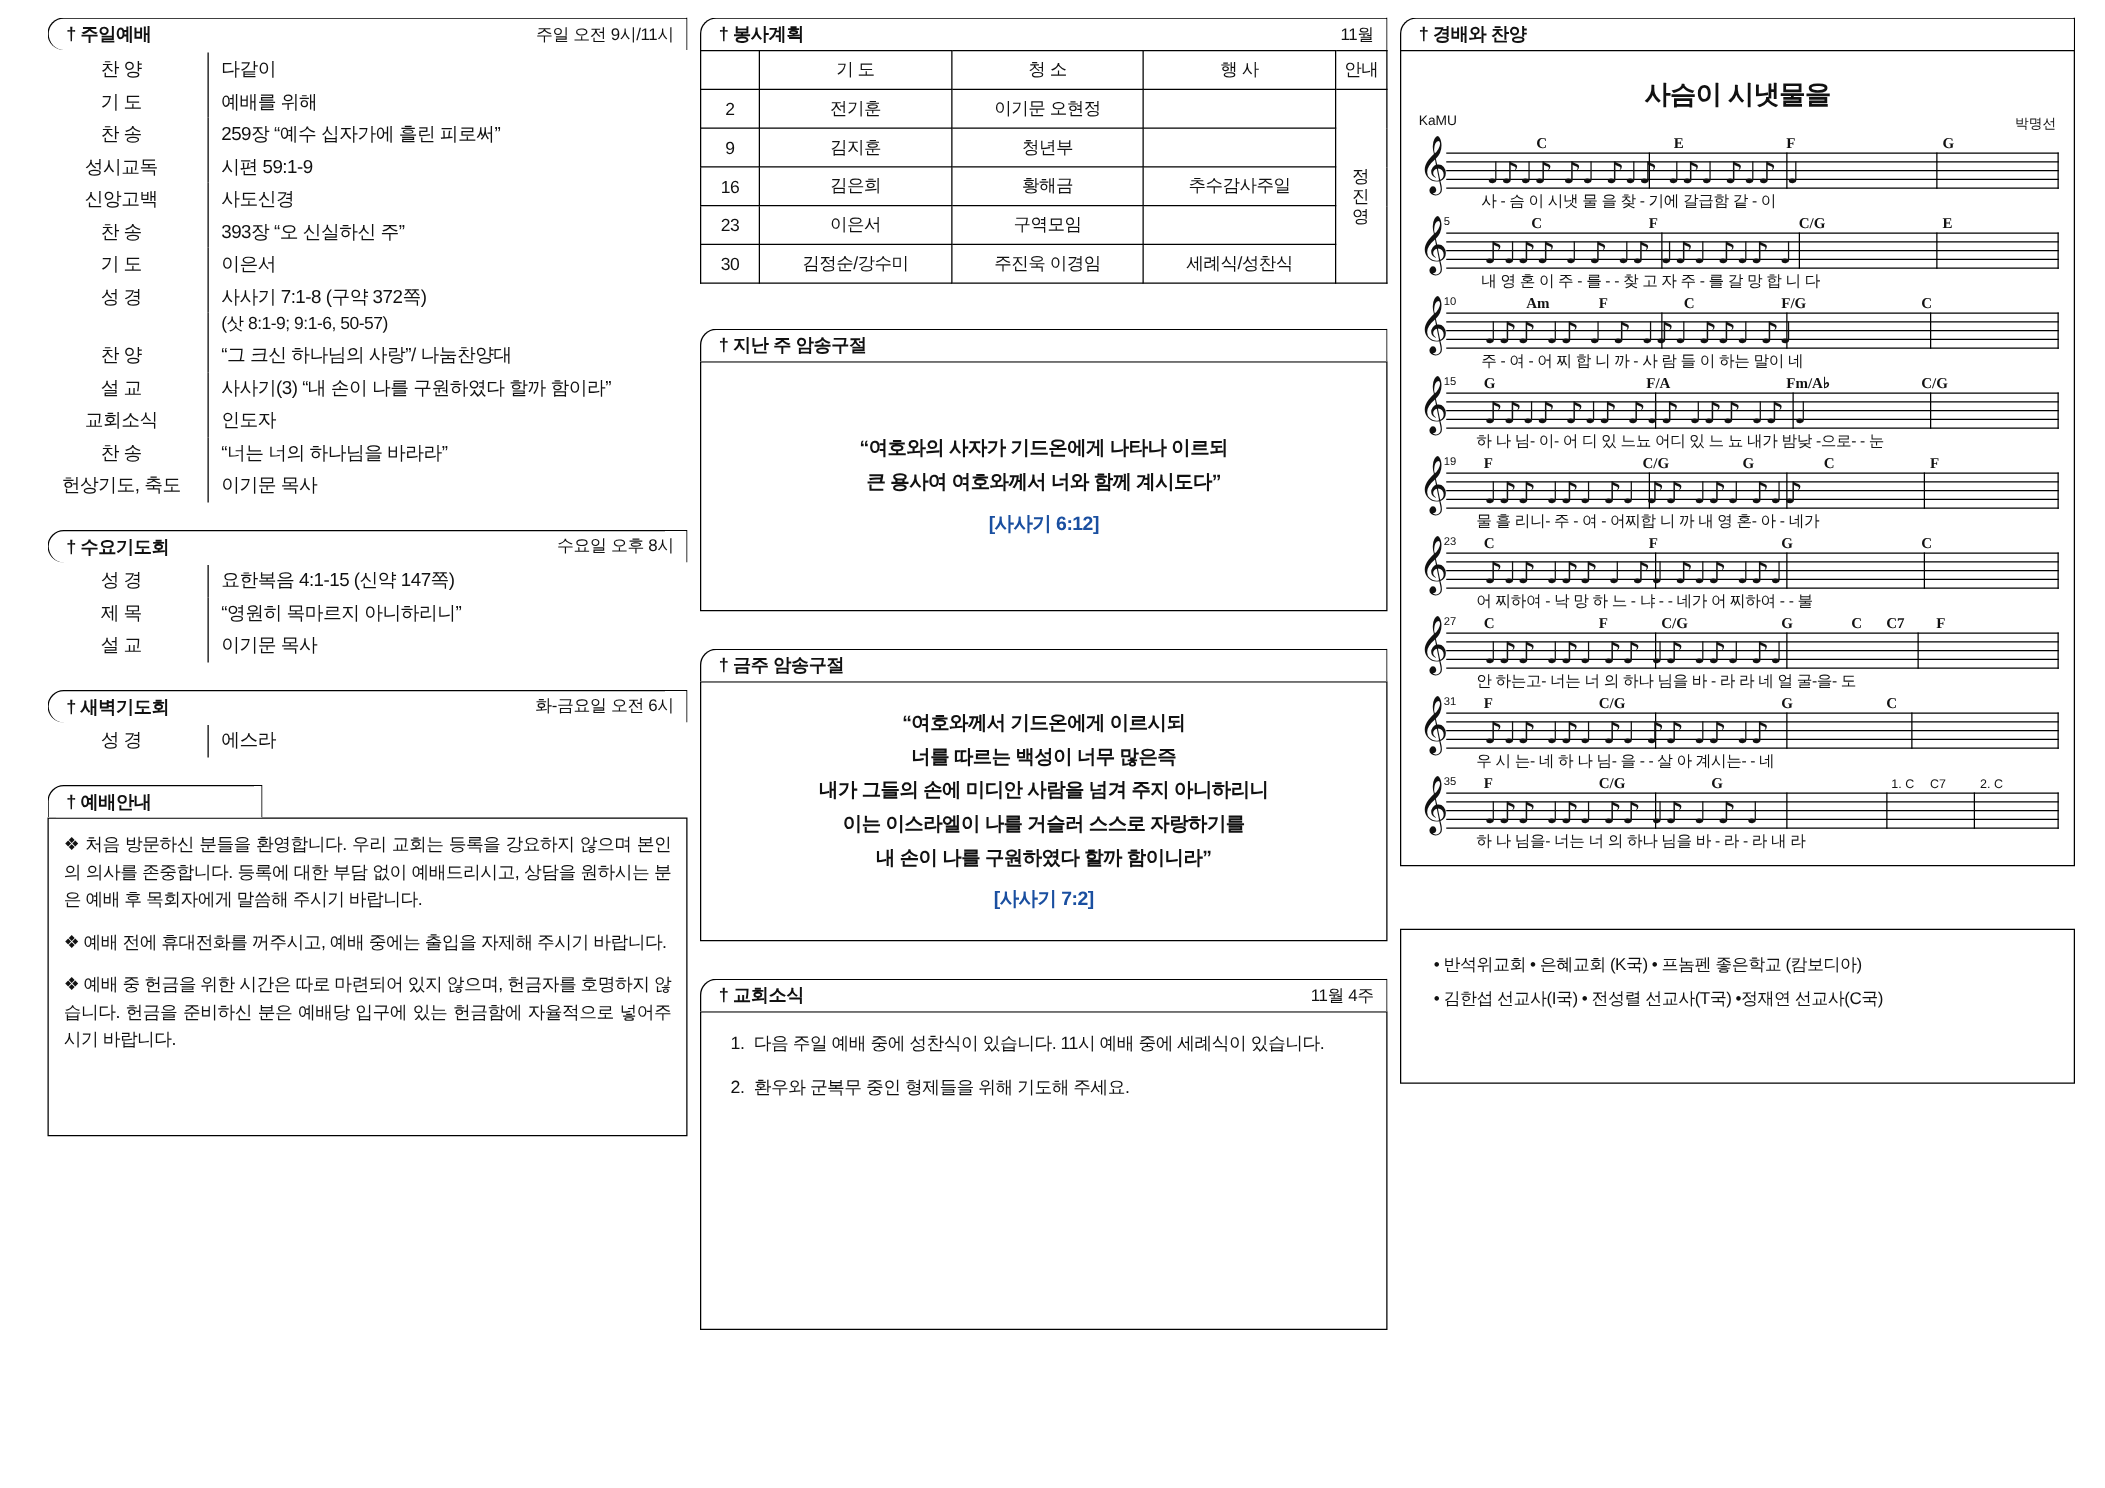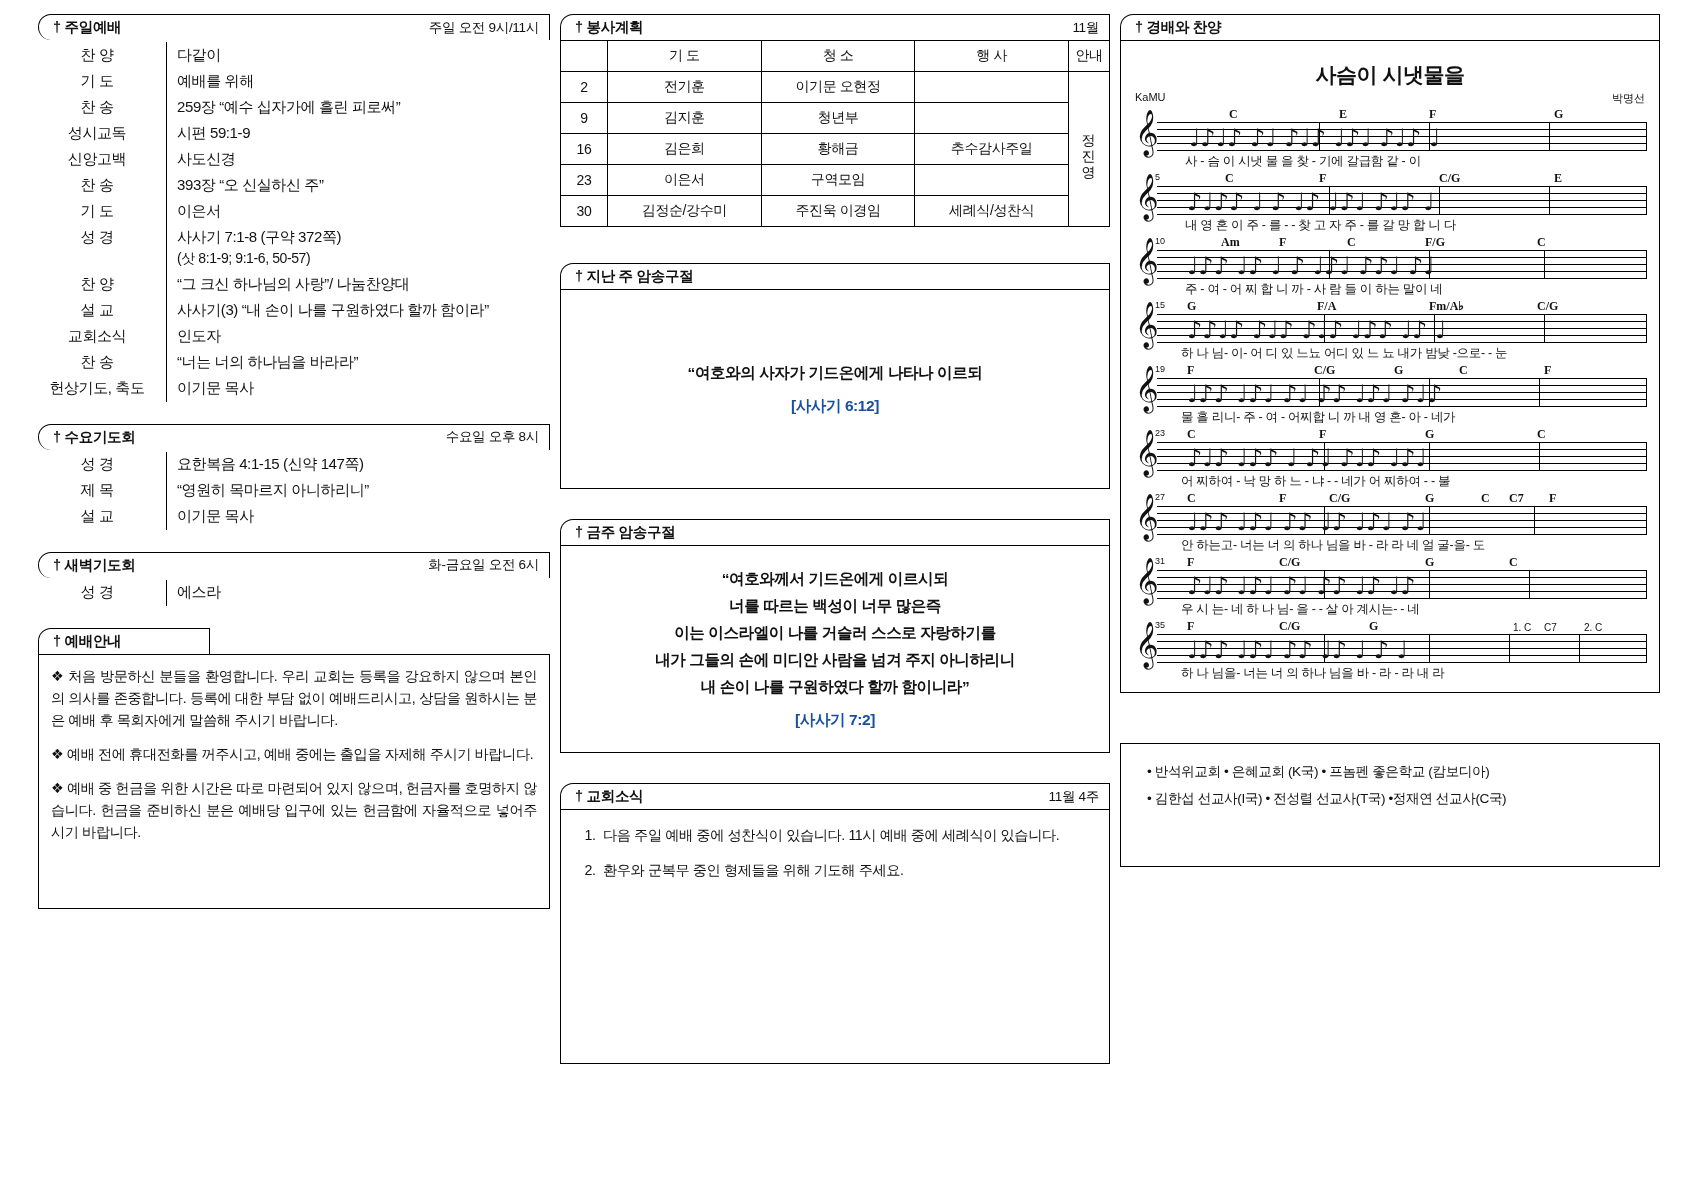--- a/index.html
+++ b/index.html
@@ -307,37 +307,38 @@
     <div style="height:30px"></div>
 
     <div class="sec">
       <div class="hdr" style="border-bottom:none;border-radius:13px 0 0 0;">
         <span class="title">† 지난 주 암송구절</span>
         <span class="slash"></span>
         <span class="fill"></span>
       </div>
       <div class="verse" style="height:200px;">
         <div>“여호와의 사자가 기드온에게 나타나 이르되</div>
+        <div>큰 용사여 여호와께서 너와 함께 계시도다”</div>
         <div class="ref">[사사기 6:12]</div>
       </div>
     </div>
 
     <div style="height:24px"></div>
 
     <div class="sec">
       <div class="hdr" style="border-bottom:none;border-radius:13px 0 0 0;">
         <span class="title">† 금주 암송구절</span>
         <span class="slash"></span>
         <span class="fill"></span>
       </div>
       <div class="verse" style="height:208px;">
         <div>“여호와께서 기드온에게 이르시되</div>
         <div>너를 따르는 백성이 너무 많은즉</div>
+        <div>내가 그들의 손에 미디안 사람을 넘겨 주지 아니하리니</div>
         <div>이는 이스라엘이 나를 거슬러 스스로 자랑하기를</div>
-        <div>내가 그들의 손에 미디안 사람을 넘겨 주지 아니하리니</div>
         <div>내 손이 나를 구원하였다 할까 함이니라”</div>
         <div class="ref">[사사기 7:2]</div>
       </div>
     </div>
 
     <div style="height:24px"></div>
 
     <div class="sec">
       <div class="hdr" style="border-bottom:none;border-radius:13px 0 0 0;">
         <span class="title">† 교회소식</span>

